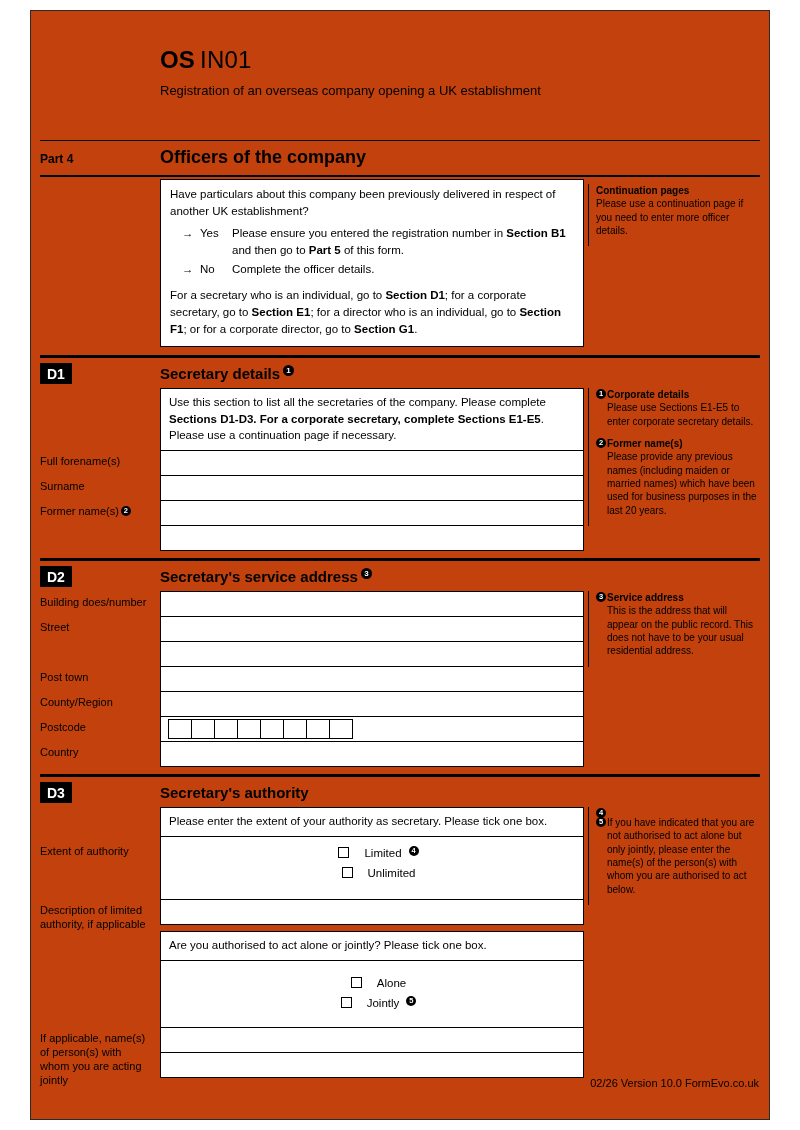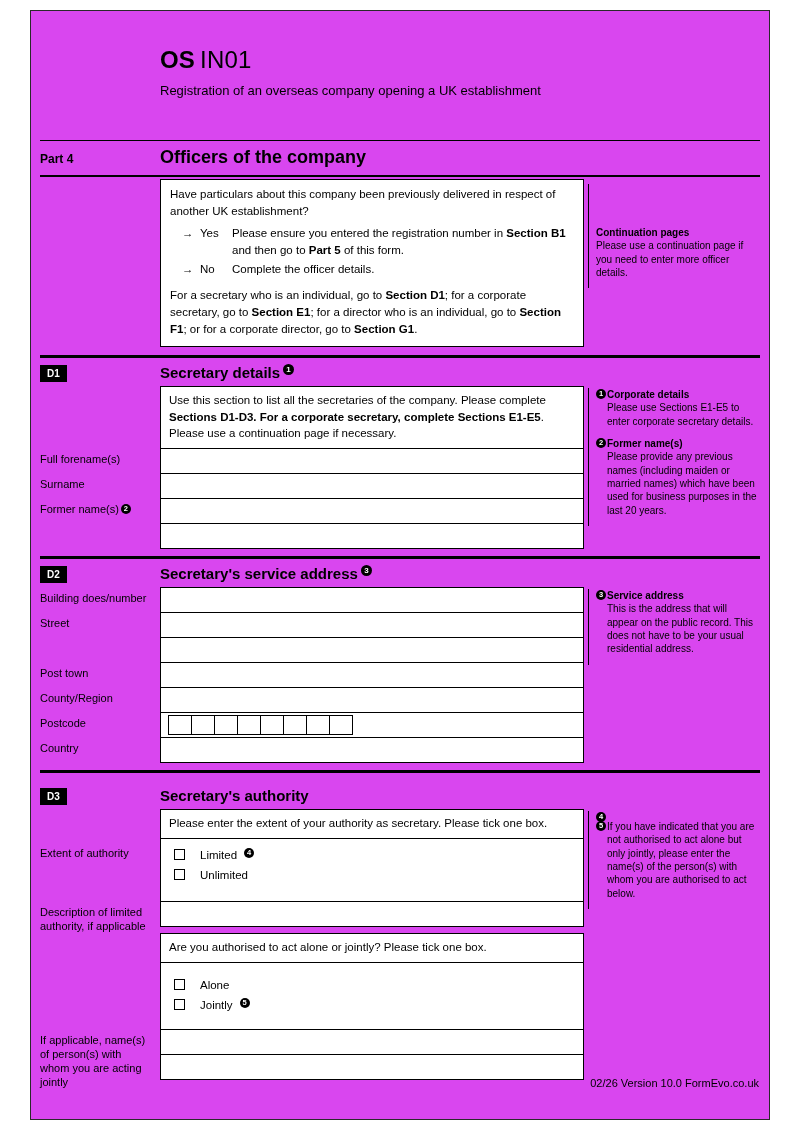--- a/index.html
+++ b/index.html
@@ -1,57 +1,57 @@
 <!DOCTYPE html>
 <html><head>
 <meta charset="utf-8">
 <style>
   * { margin:0; padding:0; box-sizing:border-box; }
   html,body { width:800px; height:1130px; }
   body { background:#ffffff; font-family:"Liberation Sans", sans-serif; color:#000; position:relative; }
 
   .page { position:absolute; left:30px; top:10px; width:740px; height:1110px;
-          border:1px solid #2a2a2a; padding:9px 9px 0 9px; overflow:hidden; background:#d946ef; }
+          border:1px solid #2a2a2a; padding:9px 9px 0 9px; overflow:hidden; background:#c2410c; }
 
   
   .form-header { height:120px; padding:26px 0 0 120px; }
   .form-code { font-size:24px; letter-spacing:0.2px; }
   .code-bold { font-weight:bold; }
   .code-light { font-weight:normal; margin-left:5px; }
   .form-subtitle { margin-top:9px; font-size:13px; }
 
   .rule-thin  { border-top:1.5px solid #000; }
   .rule-medium{ border-top:2px solid #000; }
   .rule-heavy { border-top:3px solid #000; }
 
   .part-row { display:flex; align-items:baseline; padding:6px 0 7px; }
   .part-label { flex:0 0 120px; font-size:12px; font-weight:bold; }
   .part-title { font-size:18px; font-weight:bold; }
 
   .section { position:relative; margin-bottom:8px; }
   .sec-head { display:flex; align-items:center; padding:5px 0 4px; }
   .label-col { flex:0 0 120px; }
   .tag { display:inline-block; background:#000; color:#fff; font-weight:bold;
-         font-size:10px; line-height:1; padding:4px 7px 3px; }
+         font-size:14px; line-height:1; padding:4px 7px 3px; }
   .sec-title { font-size:15px; font-weight:bold; }
 
   .main-offset { margin-left:120px; width:424px; }
 
   .frow { display:flex; align-items:flex-start; }
   .flabel { flex:0 0 120px; font-size:11px; line-height:1.28; padding:4px 8px 0 0; }
   .fbox { flex:0 0 424px; width:424px; border:1px solid #000; margin-bottom:-1px; background:#fff; }
   input.fbox { height:26px; padding:3px 6px; font:inherit; font-size:12px; outline:none; border-radius:0; }
   .txtbox { padding:5px 8px 6px; font-size:11.5px; line-height:1.45; }
   .fstack { flex:0 0 424px; width:424px; }
   .fstack input { display:block; width:424px; border:1px solid #000; height:26px;
                   margin-bottom:-1px; padding:3px 6px; font:inherit; font-size:12px; outline:none; }
 
   .cb-area { min-height:64px; padding:10px 0 4px 13px; }
   .cb-area2 { min-height:68px; padding:16px 0 4px 13px; }
-  .cb-row { display:flex; align-items:center; margin-bottom:8px; }
+  .cb-row { display:flex; align-items:center; margin-bottom:8px;justify-content:center; }
   .checkbox { width:11px; height:11px; border:1px solid #000; margin-right:15px;
               flex:0 0 11px; cursor:pointer; background:#fff; }
   .cb-label { font-size:11.5px; }
 
   .pc-box { display:flex; align-items:center; height:26px; padding-left:7px; }
   .pc-cell { width:24px; height:20px; border:1px solid #000; margin-left:-1px;
              text-align:center; font:inherit; font-size:11px; outline:none; padding:0; border-radius:0; }
   .pc-cell:first-child { margin-left:0; }
 
   .intro-box { font-size:11.5px; line-height:1.48; padding:6px 9px 8px; }
@@ -59,21 +59,21 @@
   .opt-row { display:flex; margin:2px 0 2px 12px; }
   .arrow { flex:0 0 18px; font-size:11.5px; }
   .opt-label { flex:0 0 32px; font-weight:normal; }
   .opt-text { flex:1; }
   .routing { margin-top:9px; }
 
   .side-notes { position:absolute; right:0; top:30px; width:172px; border-left:1px solid #000;
                 padding-left:7px; font-size:10px; line-height:1.33; }
   .side-notes.at-top { top:5px; }
   .note { position:relative; padding-left:11px; margin-bottom:9px; }
-  .note.no-num { padding-left:0;margin-top:42px; }
+  .note.no-num { padding-left:0; }
   .note-num { position:absolute; left:0; top:1px; }
   .note-title { font-weight:bold; }
   .nt2 { margin-top:9px; }
 
   .circ { display:inline-block; width:10px; height:10px; border-radius:50%; background:#000;
           color:#fff; font-size:7.5px; line-height:10px; text-align:center; font-weight:bold; }
   .hnote { display:inline-block; width:11px; height:11px; border-radius:50%; background:#000;
            color:#fff; font-size:8px; line-height:11px; text-align:center; font-weight:bold;
            vertical-align:top; margin-left:3px; }
   .lblnote { margin-left:2px; position:relative; top:-2px; }
@@ -219,21 +219,21 @@
     <div class="side-notes">
       <div class="note">
         <span class="note-num circ">3</span>
         <span class="note-title">Service address</span>
         <div>This is the address that will appear on the public record. This does not have to be your usual residential address.</div>
       </div>
     </div>
   </div>
 
   <div class="rule-heavy"></div>
-  <div class="section" style="margin-bottom:0;margin-top:8px;">
+  <div class="section" style="margin-bottom:0;">
     <div class="sec-head">
       <div class="label-col"><span class="tag">D3</span></div>
       <div class="sec-title"><span>Secretary's authority</span></div>
     </div>
 
     <div class="frow">
       <div class="flabel"></div>
       <div class="fbox txtbox">Please enter the extent of your authority as secretary. Please tick one box.</div>
     </div>
 

